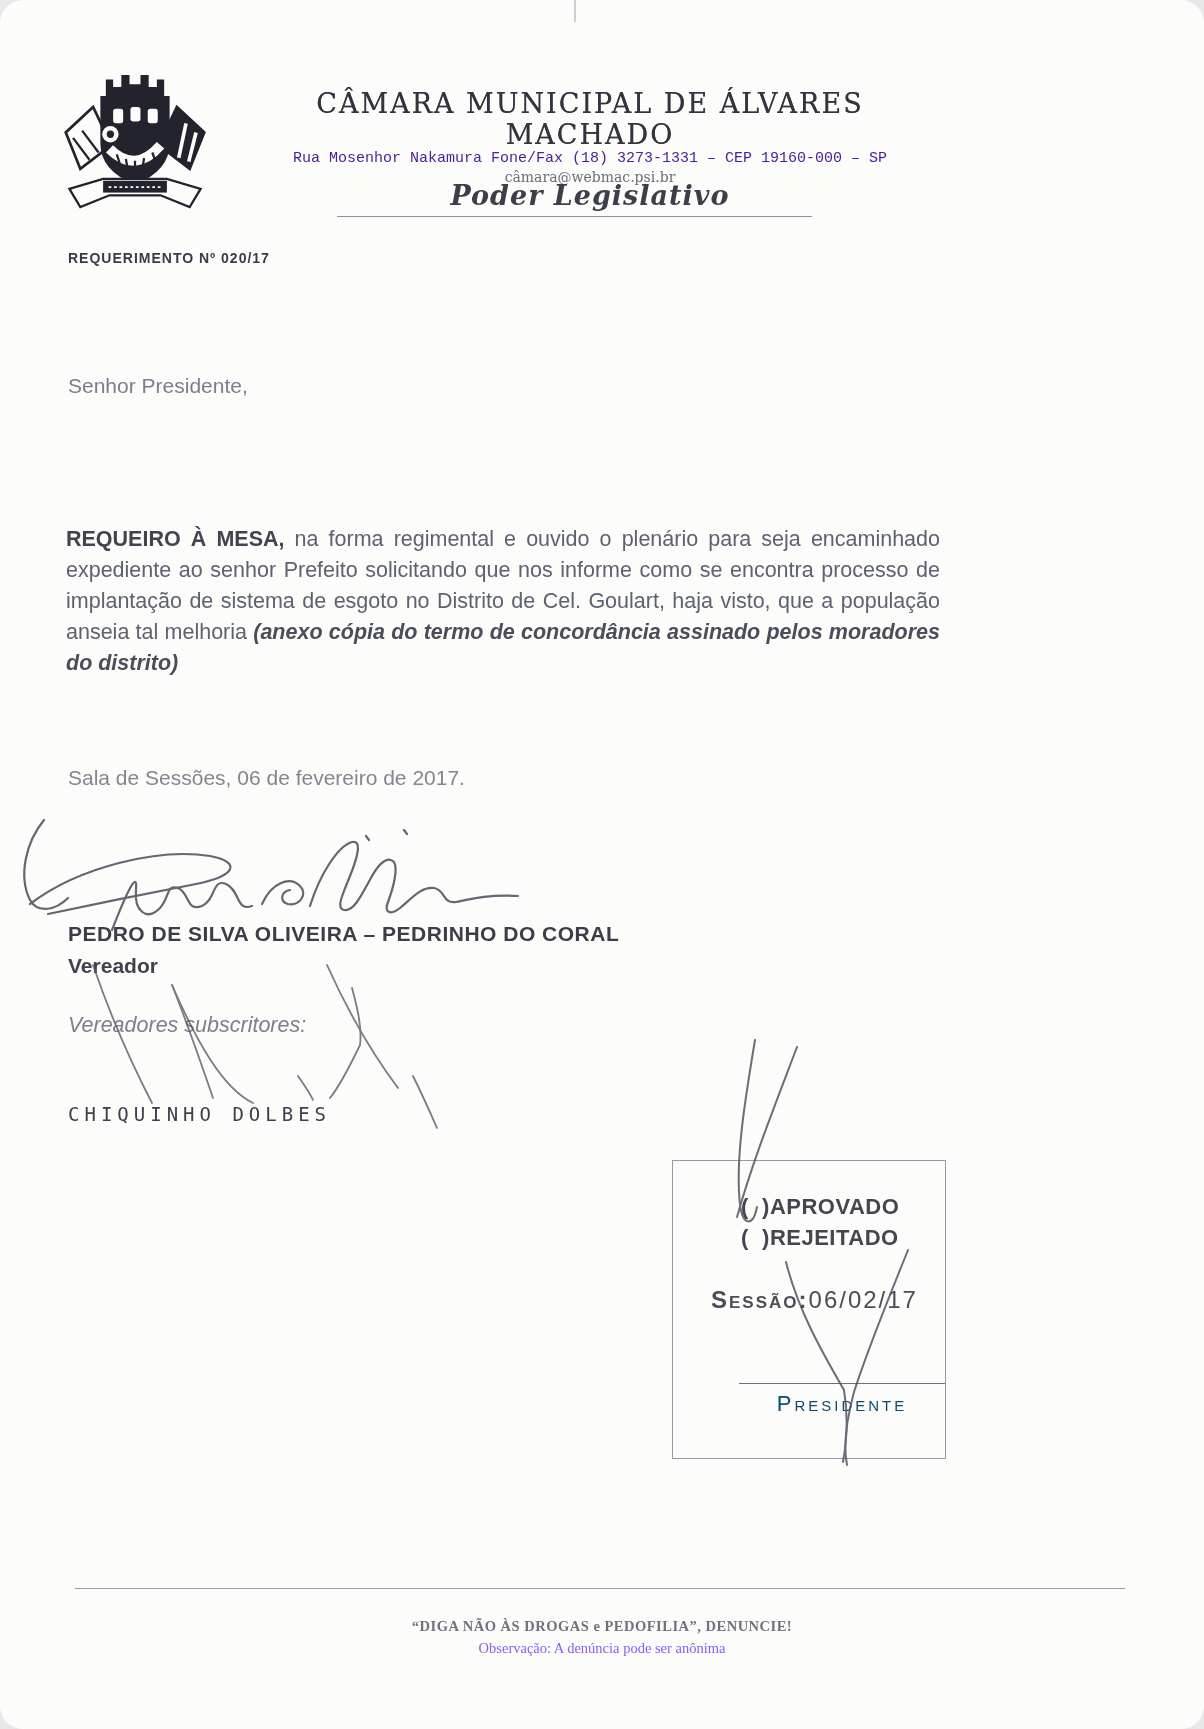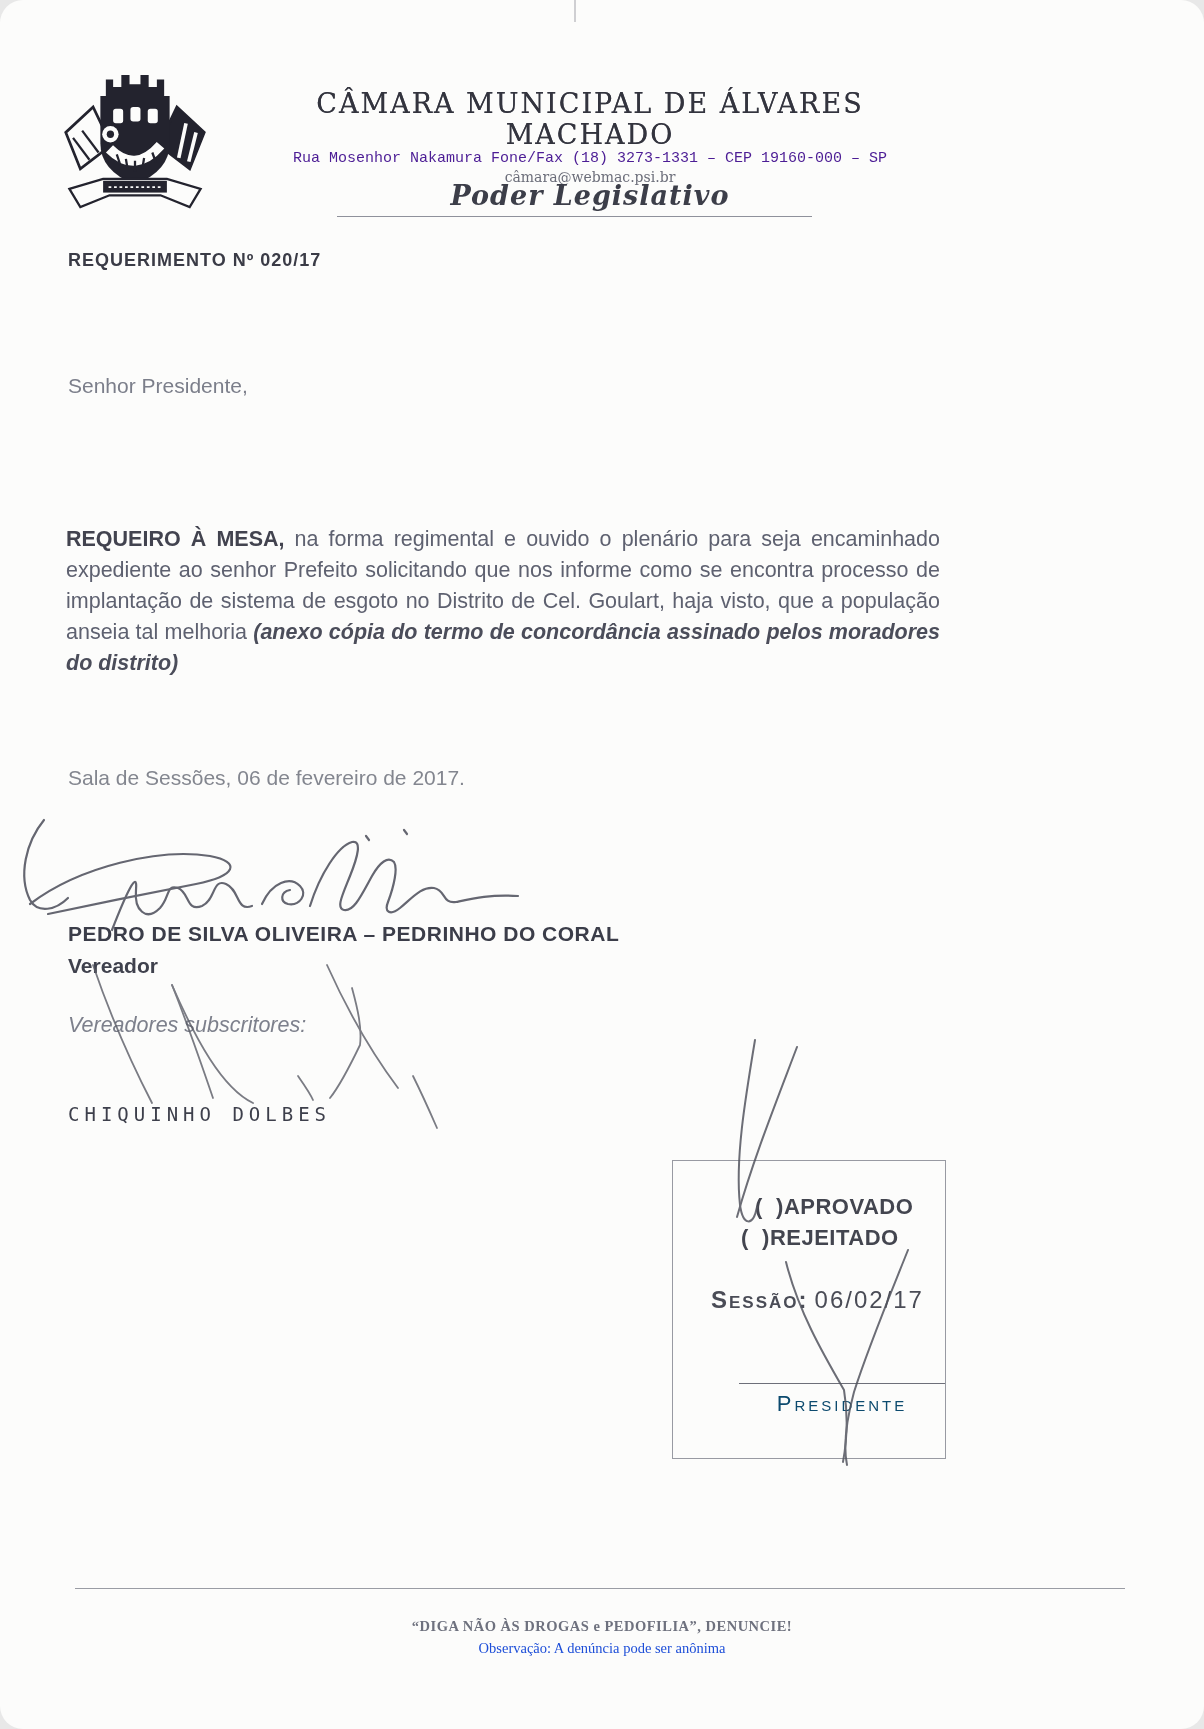--- a/index.html
+++ b/index.html
@@ -24,56 +24,56 @@
   .addr { margin-top:0; font-family:Liberation Mono, monospace; font-size:15px; color:#4c1d95; }
   .email { margin-top:2px; font-family:"DejaVu Serif", serif; font-size:14px; color:#6b6d79; }
   .branch-label {
     left:250px; top:180px; width:680px; text-align:center;
     font-family:"DejaVu Serif", serif; font-style:italic; font-weight:bold;
     font-size:27px; color:#3c3e49; letter-spacing:1px;
   }
   .branch-underline { left:337px; top:216px; width:475px; height:0; border-top:1.5px solid #8f919b; }
 
   
-  .doc-number { left:68px; top:250px; font-size:18px; font-weight:bold; letter-spacing:1px; color:#3a3b46; }
+  .doc-number { left:68px; top:250px; font-size:14px; font-weight:bold; letter-spacing:1px; color:#3a3b46; }
   .salutation { left:68px; top:374px; font-size:21px; color:#7b7e8a; }
   .body-par {
     left:66px; top:524px; width:874px; font-size:21.5px; line-height:31px;
     text-align:justify; color:#5e6170;
   }
   .body-lead { font-weight:bold; color:#42434f; }
   .body-annex { font-weight:bold; font-style:italic; color:#4b4d5a; }
   .date-line { left:68px; top:766px; font-size:21px; color:#83868f; }
 
   .author-name { left:68px; top:922px; font-size:21px; font-weight:bold; letter-spacing:.5px; color:#3b3d49; }
   .author-role { left:68px; top:954px; font-size:21px; font-weight:bold; color:#3f414d; }
   .subscribers-label { left:68px; top:1013px; font-size:21.5px; font-style:italic; color:#7d808c; }
   .subscriber-name {
     left:68px; top:1103px; font-family:"DejaVu Sans Mono", monospace;
     font-size:19px; letter-spacing:5px; color:#3d3f4b; font-weight:500;
   }
 
   
   .stamp { left:672px; top:1160px; width:272px; height:297px; border:1.5px solid #989aa2; }
-  .stamp-opt1 { left:82px; top:33px; }
+  .stamp-opt1 { left:68px; top:33px; }
   .stamp-opt2 { left:68px; top:64px; }
   .stamp-opt { position:absolute; font-size:22px; font-weight:bold; letter-spacing:.5px; color:#43454f; }
   .session-line { position:absolute; left:38px; top:125px; font-size:24px; color:#4a4c56; }
   .session-label { font-variant:small-caps; letter-spacing:2px; font-weight:600; }
-  .session-date { letter-spacing:2px; margin-left:6px; }
+  .session-date { letter-spacing:2px; }
   .sig-line { position:absolute; left:66px; top:222px; width:206px; border-top:1.5px solid #6d6f79; }
   .presidente { position:absolute; left:66px; top:230px; width:206px; text-align:center;
     font-variant:small-caps; font-size:22px; letter-spacing:3px; color:#0c4a6e; }
 
   
   .footer-rule { left:75px; top:1588px; width:1050px; border-top:1.5px solid #9a9ca4; }
   .footer { left:102px; top:1618px; width:1000px; text-align:center; font-family:"Liberation Serif", serif; }
   .f1 { font-weight:bold; font-size:14.5px; letter-spacing:.5px; color:#6e717e; }
   .f2 { font-weight:bold; font-size:14.5px; margin-top:5px; color:#6e717e; }
-  .f3 { font-size:14.5px; margin-top:5px; color:#1d4ed8; }
+  .f3 { font-size:14.5px; margin-top:5px; color:#8b5cf6; }
 
   .ink-overlay { position:absolute; left:0; top:0; width:1204px; height:1729px; pointer-events:none; }
 </style>
 </head>
 <body>
 
 <div class="page">
 
   <div class="abs artifact-top"></div>
 

